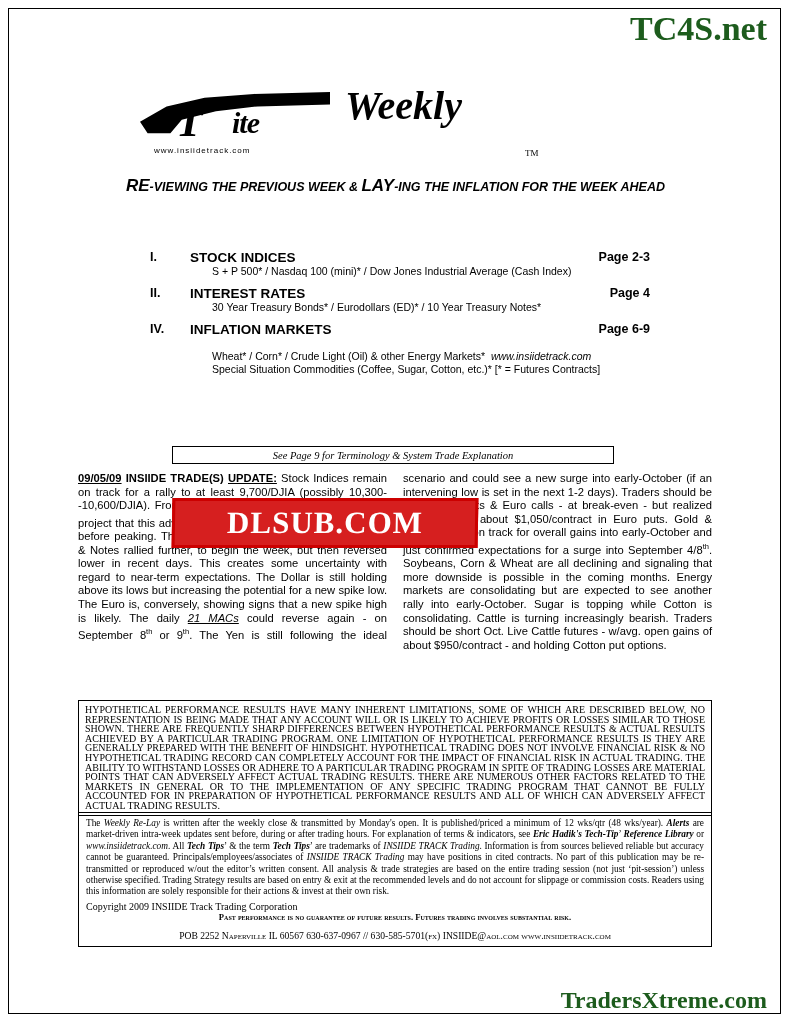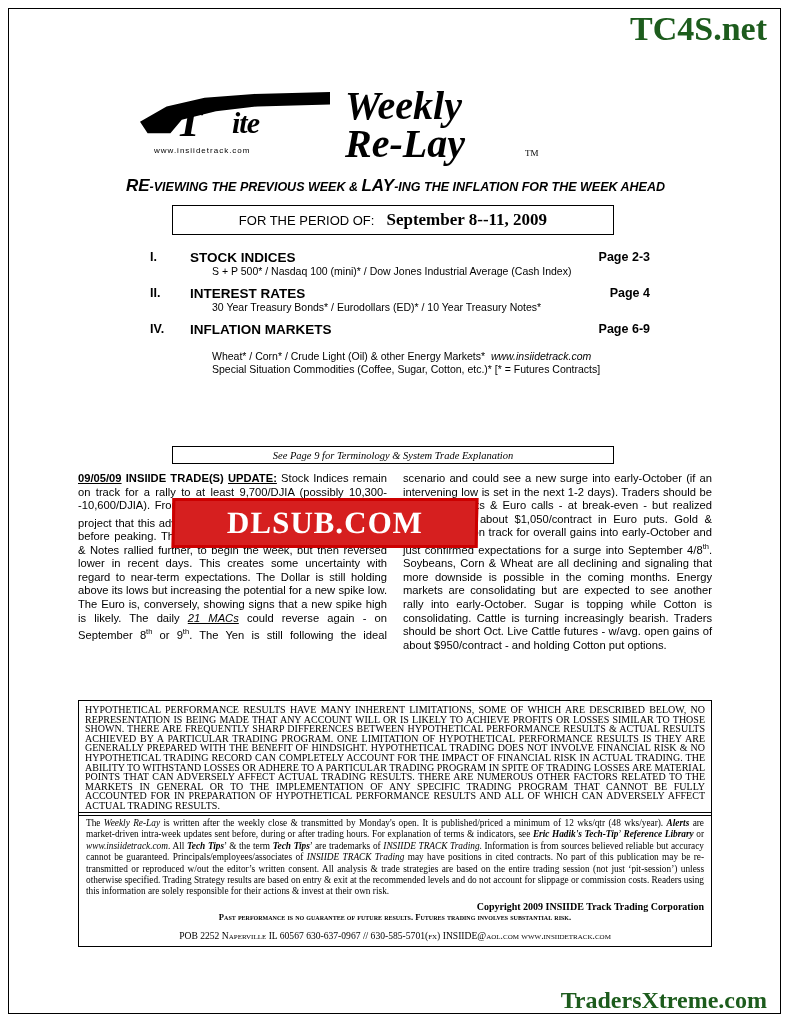--- a/index.html
+++ b/index.html
@@ -170,21 +170,21 @@
     border:1px solid #000;
     padding:5px 7px;
     box-sizing:border-box;
     font-family:"Liberation Serif", serif;
     font-size:9.3px;line-height:11.4px;
     text-align:justify;
   }
   .footer-box i{font-style:italic;}
   .footer-box b{font-weight:bold;}
   .copyright{
-    text-align:right;margin-top:3px;font-weight:bold;font-size:10px;
+    text-align:left;margin-top:3px;font-weight:normal;font-size:10px;
   }
   .past-perf{
     text-align:center;font-size:8.6px;font-weight:bold;
     font-variant:small-caps;
   }
   .addr{
     text-align:center;margin-top:6px;font-size:9.6px;
     font-variant:small-caps;
   }
 </style>
@@ -199,32 +199,27 @@
   <div class="wm-bottom">TradersXtreme.com</div>
 
   <div class="masthead">
     <div class="logo-box">
       <div class="logo-swoosh"></div>
       <div class="logo-t">T</div>
       <div class="logo-ite">ite</div>
       <div class="logo-url">www.insiidetrack.com</div>
     </div>
     <div class="mast-title1">Weekly</div>
-    <div class="mast-title2">Re-Lay</div>
     <div class="mast-tm">TM</div>
   </div>
 
   <div class="tagline">
     <span class="big">RE</span><span class="sc">-VIEWING THE PREVIOUS WEEK &amp; </span><span class="big">LAY</span><span class="sc">-ING THE INFLATION FOR THE WEEK AHEAD</span>
   </div>
 
-  <div class="period-box">
-    <span class="period-label">FOR THE PERIOD OF:</span>
-    <span class="period-date">September 8--11, 2009</span>
-  </div>
 
   <div class="toc">
 
     <div class="toc-row" style="height:34px">
       <div class="toc-num">I.</div>
       <div class="toc-title">STOCK INDICES</div>
       <div class="toc-page">Page 2-3</div>
       <div class="toc-sub">S + P 500* / Nasdaq 100 (mini)* / Dow Jones Industrial Average (Cash Index)</div>
     </div>
 

